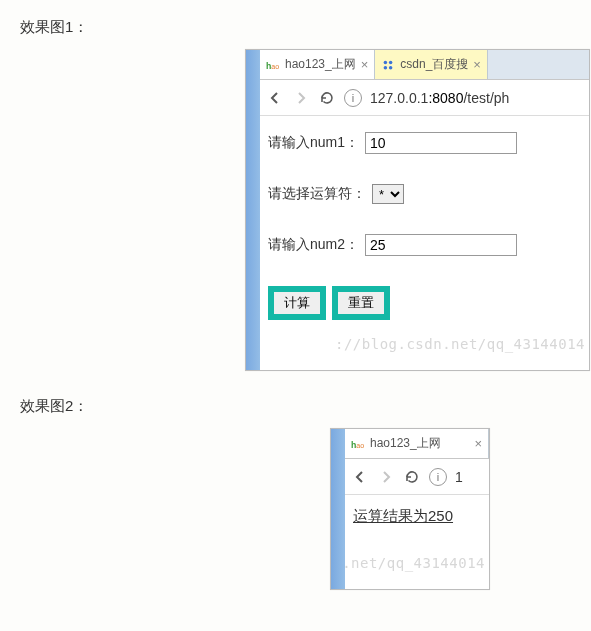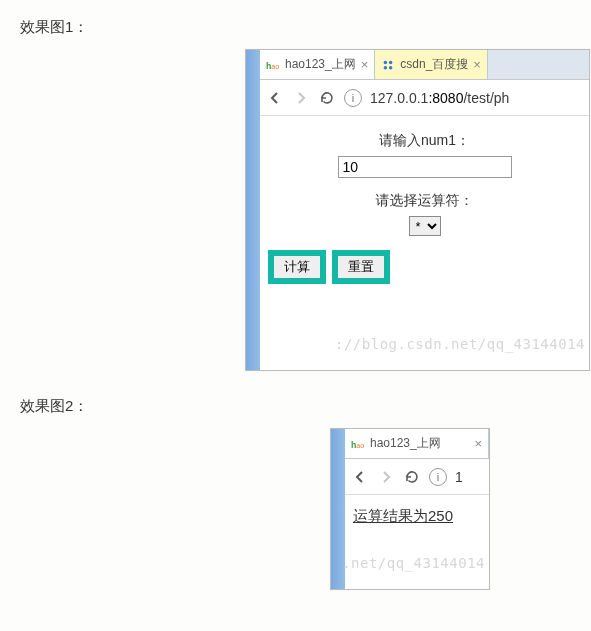--- a/index.html
+++ b/index.html
@@ -97,30 +97,29 @@
       margin-left: 14px;
       padding: 8px 8px;
       font-size: 14px;
       position: relative;
       height: calc(100% - 66px);
     }
     .row {
       display: flex;
       align-items: center;
       gap: 6px;
-      margin: 8px 0 14px 0;
-      flex-direction: column;
+      margin: 8px 0 30px 0;
     }
     .row label { white-space: nowrap; }
     .inp {
       border: 1px solid #999;
       height: 22px;
       padding: 1px 4px;
       font-size: 14px;
-      width: 174px;
+      width: 152px;
       background: #fff;
     }
     .sel {
       border: 1px solid #8a8a8a;
       height: 20px;
       font-size: 13px;
       background: #efefef;
       padding: 0 2px;
     }
     .btnrow { display: flex; gap: 6px; margin-top: 8px; }
@@ -204,20 +203,24 @@
     <div class="row">
       <label>请输入num1：</label>
       <input class="inp" type="text" value="10" style="">
     </div>
     <div class="row">
       <label>请选择运算符：</label>
       <select class="sel">
         <option>*</option>
       </select>
     </div>
+    <div class="row">
+      <label>请输入num2：</label>
+      <input class="inp" type="text" value="25" style="">
+    </div>
     <div class="btnrow">
       <button class="btn">计算</button>
       <button class="btn">重置</button>
     </div>
     <div class="watermark">://blog.csdn.net/qq_43144014</div>
   </div>
 </div>
 
 <div class="label-fig" style="margin-top:26px;">效果图2：</div>
 

